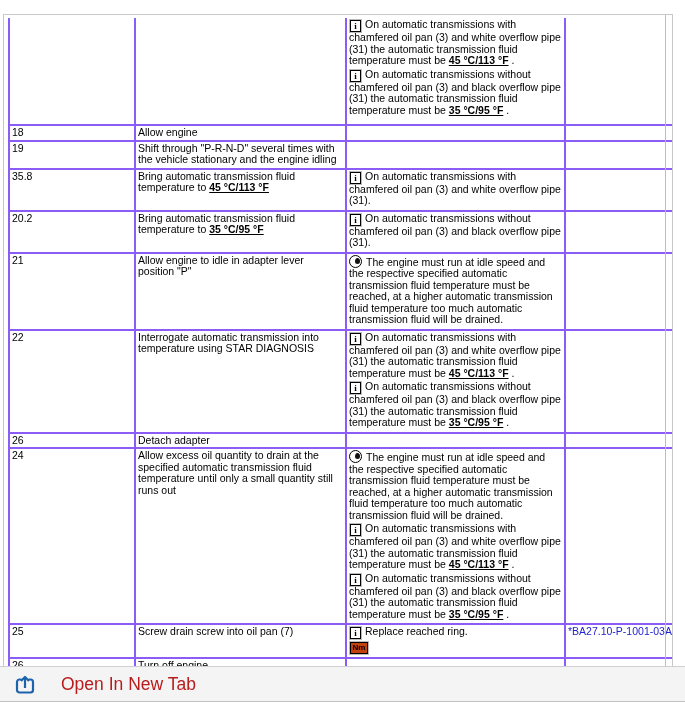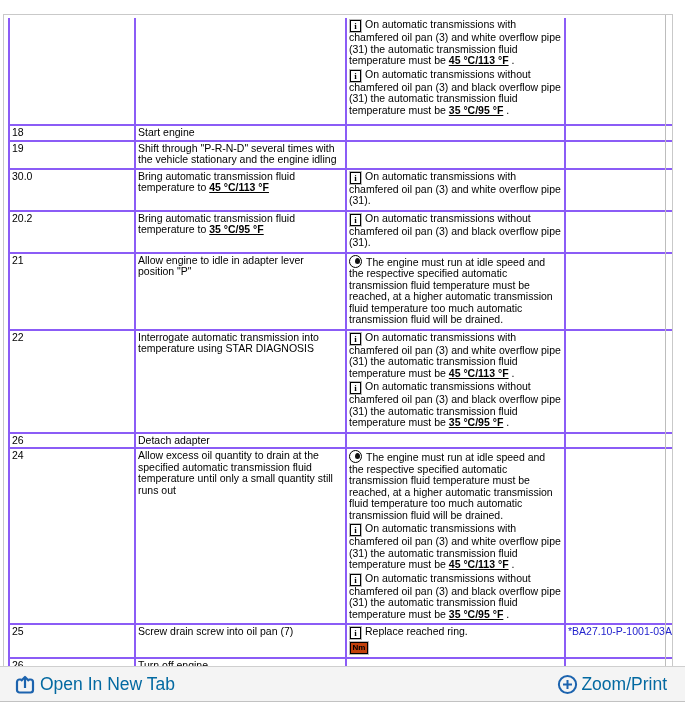--- a/index.html
+++ b/index.html
@@ -24,52 +24,52 @@
     border-radius:50%;margin-right:4px;background:#fff;vertical-align:-2px;}
   .note-icon::after{content:"";position:absolute;right:1px;top:2px;width:5px;height:6px;background:#111;
     border-radius:50% 50% 50% 50% / 62% 62% 38% 38%;}
   .nm-icon{display:inline-block;min-width:14px;height:10px;border:1px solid #000;outline:1px solid #bbb;
     background:#c2410c;font-size:8px;line-height:10px;font-weight:bold;text-align:center;
     padding:0 1px;margin-left:1px;}
   .code-link{color:#2323cd;cursor:pointer;}
   .toolbar{position:absolute;left:0;top:666px;width:685px;height:36px;background:#f4f4f4;
     border-top:1px solid #cfcfcf;border-bottom:1px solid #c2c2c2;box-sizing:border-box;
     display:flex;align-items:center;justify-content:space-between;padding:0 18px 0 14px;}
-  .tb-btn{display:flex;align-items:center;gap:3px;color:#0369a1;font-size:17.5px;cursor:pointer;}
+  .tb-btn{display:flex;align-items:center;gap:24px;color:#b91c1c;font-size:17.5px;cursor:pointer;}
   .tb-btn svg{display:block;}
 </style>
 </head>
 <body>
 
 <div class="viewer">
   <table class="proc">
     <tbody>
         <tr class="first-row" style="height: 107px;">
     <td class="step"></td>
     <td class="instr"></td>
     <td class="notes">
             <div class="note"><span class="info-icon">i</span><span>On automatic transmissions with chamfered oil pan (3) and white overflow pipe (31) the automatic transmission fluid temperature must be </span><span class="uval">45 °C/113 °F</span><span> .</span></div>
             <div class="note"><span class="info-icon">i</span><span>On automatic transmissions without chamfered oil pan (3) and black overflow pipe (31) the automatic transmission fluid temperature must be </span><span class="uval">35 °C/95 °F</span><span> .</span></div>
           </td>
     <td class="code"></td>
   </tr>
         <tr style="height: 13px;">
     <td class="step">18</td>
-    <td class="instr"><span>Start engine</span></td>
+    <td class="instr"><span>Allow engine</span></td>
     <td class="notes"></td>
     <td class="code"></td>
   </tr>
         <tr style="height: 28px;">
     <td class="step">19</td>
     <td class="instr"><span>Shift through "P-R-N-D" several times with the vehicle stationary and the engine idling</span></td>
     <td class="notes"></td>
     <td class="code"></td>
   </tr>
         <tr style="height: 40px;">
-    <td class="step">30.0</td>
+    <td class="step">35.8</td>
     <td class="instr"><span>Bring automatic transmission fluid temperature to </span><span class="uval">45 °C/113 °F</span></td>
     <td class="notes">
             <div class="note"><span class="info-icon">i</span><span>On automatic transmissions with chamfered oil pan (3) and white overflow pipe (31).</span></div>
           </td>
     <td class="code"></td>
   </tr>
         <tr style="height: 38px;">
     <td class="step">20.2</td>
     <td class="instr"><span>Bring automatic transmission fluid temperature to </span><span class="uval">35 °C/95 °F</span></td>
     <td class="notes">
@@ -141,22 +141,13 @@
     <span>
       <svg width="23" height="23" viewBox="0 0 23 23">
         <rect x="3" y="6.5" width="16" height="13" rx="2.5" fill="none" stroke="#1c63ae" stroke-width="2.2"></rect>
         <rect x="7.5" y="3.5" width="7" height="6" fill="#f4f4f4"></rect>
         <path d="M11 15 V4.5" fill="none" stroke="#1c63ae" stroke-width="2.2"></path>
         <path d="M7 8 L11 4 L15 8" fill="none" stroke="#1c63ae" stroke-width="2.2" stroke-linejoin="round"></path>
       </svg>
     </span>
     <span>Open In New Tab</span>
   </div>
-  <div class="tb-btn">
-    <span>
-      <svg width="21" height="21" viewBox="0 0 21 21">
-        <circle cx="10.5" cy="10.5" r="8.6" fill="none" stroke="#1c63ae" stroke-width="2"></circle>
-        <path d="M10.5 6 V15 M6 10.5 H15" fill="none" stroke="#1c63ae" stroke-width="2"></path>
-      </svg>
-    </span>
-    <span>Zoom/Print</span>
-  </div>
 </div>
 
 </body></html>

